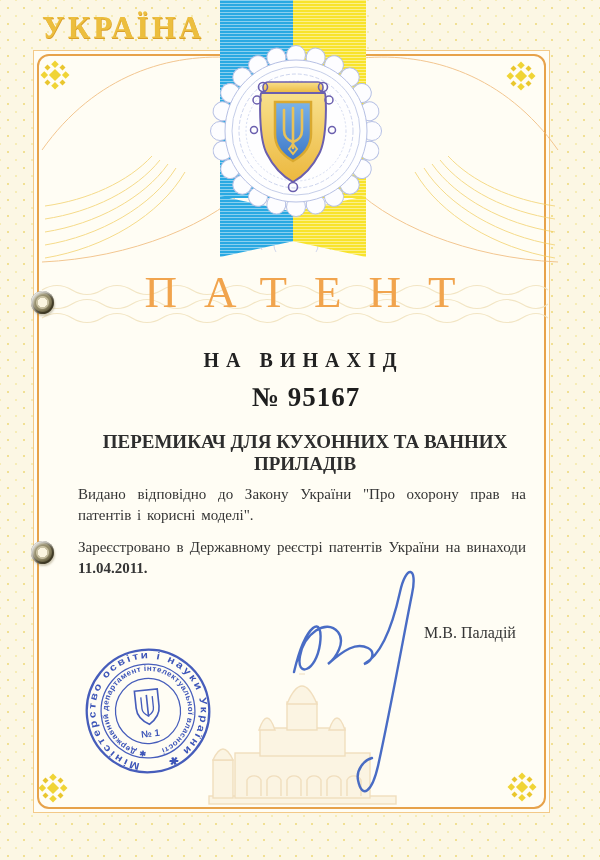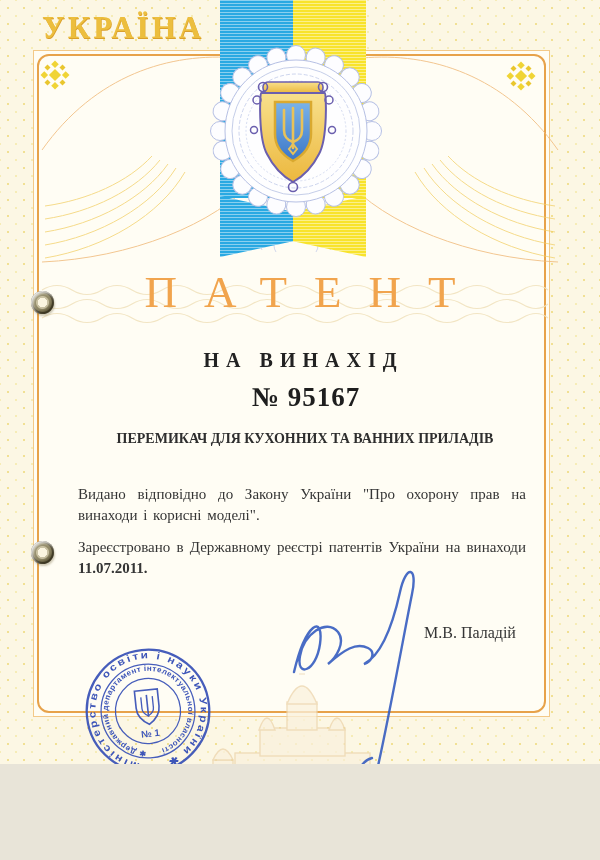--- a/index.html
+++ b/index.html
@@ -1,17 +1,17 @@
 <!DOCTYPE html>
 <html><head>
 <meta charset="utf-8">
 <style>
   html,body{margin:0;padding:0;background:#e8e4d8;}
   .page{
-    position:relative;width:600px;height:764px;overflow:hidden;
+    position:relative;width:600px;height:860px;overflow:hidden;
     font-family:"Liberation Serif", serif;
     background-color:#fcf7e4;
     background-image:
       radial-gradient(circle,#f1e093 1.1px, transparent 1.5px),
       radial-gradient(circle,#f6ecb6 1px, transparent 1.4px);
     background-size:16px 16px,16px 16px;
     background-position:0 0,8px 8px;
   }
   
   .panel{position:absolute;left:33px;top:50px;right:50px;bottom:47px;
@@ -34,21 +34,21 @@
     background:repeating-linear-gradient(180deg,rgba(255,255,255,.45) 0 1px,transparent 1px 3px);}
   .rosette{position:absolute;left:205px;top:40px;width:182px;height:182px;}
   
   .patent-title{position:absolute;left:0;right:0;top:266px;text-align:center;
     font-size:45px;color:#f1a44d;letter-spacing:27px;text-indent:27px;font-weight:normal;}
   .subtitle{position:absolute;left:0;right:0;top:349px;text-align:center;
     font-size:20px;font-weight:bold;color:#222;letter-spacing:7px;text-indent:7px;}
   .number{position:absolute;left:0;right:0;top:382px;text-align:center;
     font-size:27px;font-weight:bold;color:#1e1e1e;letter-spacing:1px;padding-left:12px;}
   .invention{position:absolute;left:40px;right:55px;top:431px;text-align:center;
-    font-size:14px;font-weight:bold;color:#2e2e2e;padding-left:25px;}
+    font-size:19px;font-weight:bold;color:#2e2e2e;padding-left:25px;}
   .para{position:absolute;left:78px;width:448px;font-size:15px;line-height:21px;
     color:#353535;text-align:justify;word-spacing:2px;}
   .para.p1{top:484px;} .para.p2{top:537px;}
   .sig-role{position:absolute;left:78px;top:599px;font-size:16px;line-height:21px;color:#353535;}
   .sig-name{position:absolute;left:424px;top:601px;font-size:16px;color:#353535;margin-top:23px;}
   .signature{position:absolute;left:280px;top:552px;width:160px;height:250px;}
   .stamp{position:absolute;left:81px;top:644px;width:134px;height:134px;transform:rotate(-6deg);}
   .church{position:absolute;left:205px;top:668px;width:195px;height:142px;opacity:.75;}
   .overlay{position:absolute;left:0;top:0;width:600px;height:360px;pointer-events:none;}
   
@@ -193,24 +193,24 @@
         <path d="M88,104 l4,5 -4,5 -4,-5 Z" stroke-width="2"></path>
       </g>
     </g>
   </svg>
 
   <div class="patent-title">ПАТЕНТ</div>
   <div class="subtitle">НА ВИНАХІД</div>
   <div class="number">№ 95167</div>
   <div class="invention">ПЕРЕМИКАЧ ДЛЯ КУХОННИХ ТА ВАННИХ ПРИЛАДІВ</div>
 
-  <div class="para p1">Видано відповідно до Закону України "Про охорону прав на винаходи і корисні моделі".</div>
+  <div class="para p1">Видано відповідно до Закону України "Про охорону прав на патентів і корисні моделі".</div>
   <div class="para p2">
     <span>Зареєстровано в Державному реєстрі патентів України на винаходи</span>
-    <b>11.07.2011.</b>
+    <b>11.04.2011.</b>
   </div>
 
   <div class="sig-name">М.В. Паладій</div>
 
   <svg class="church" viewBox="0 0 195 142" fill="#faf1dd" stroke="#ecd4ab" stroke-width="1.4">
     <rect x="4" y="128" width="187" height="8"></rect>
     <rect x="30" y="85" width="135" height="45"></rect>
     <g fill="none">
       <path d="M42,128 v-16 a8,8 0 0 1 14,0 v16"></path>
       <path d="M62,128 v-16 a8,8 0 0 1 14,0 v16"></path>

